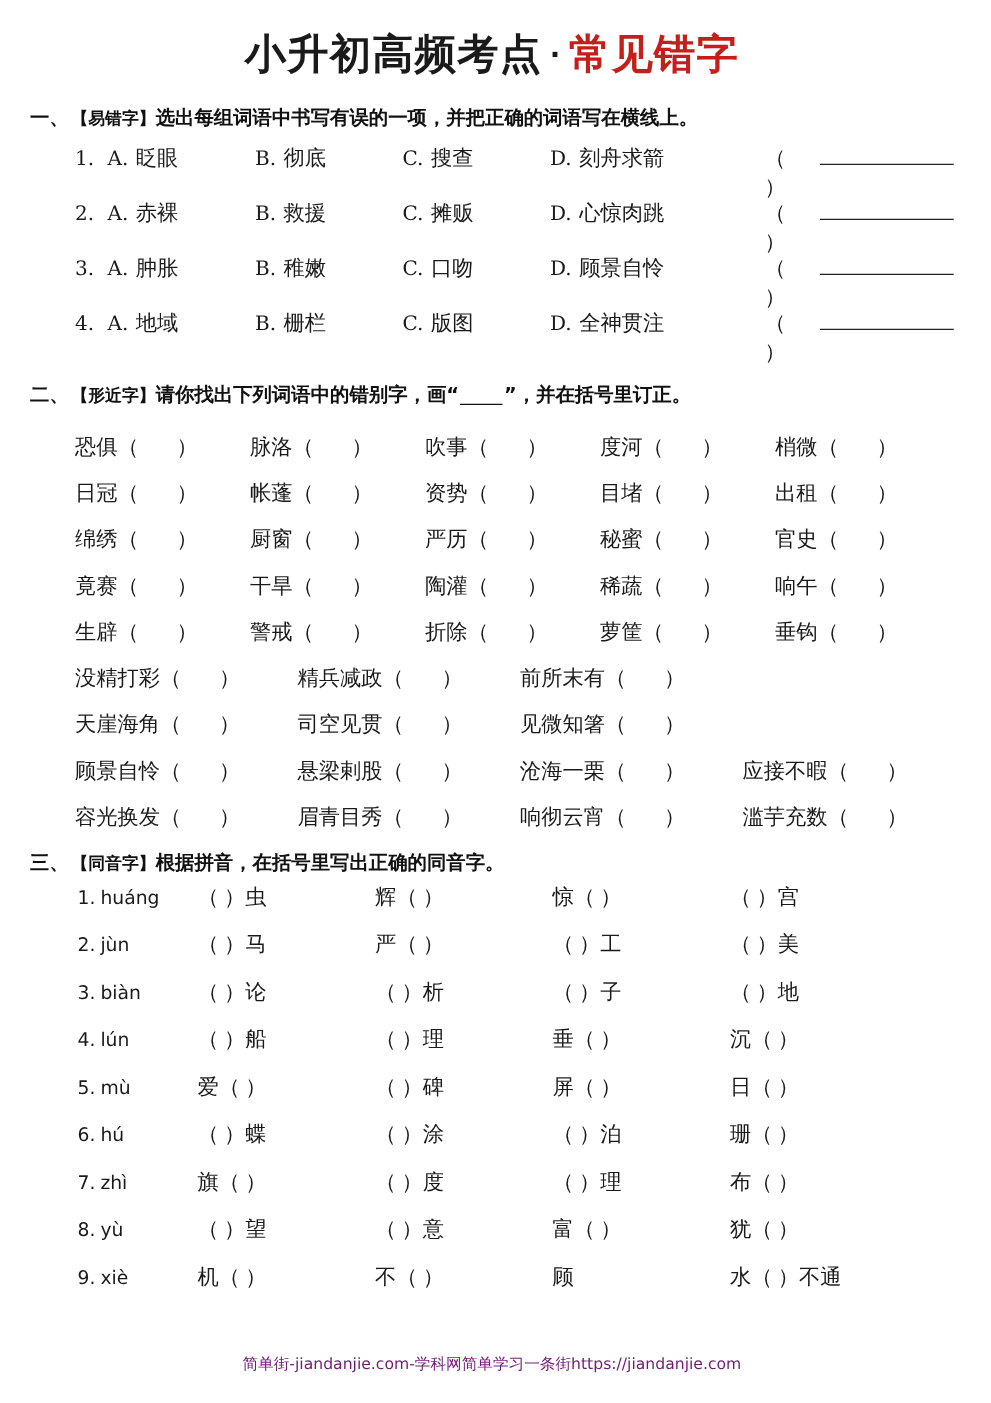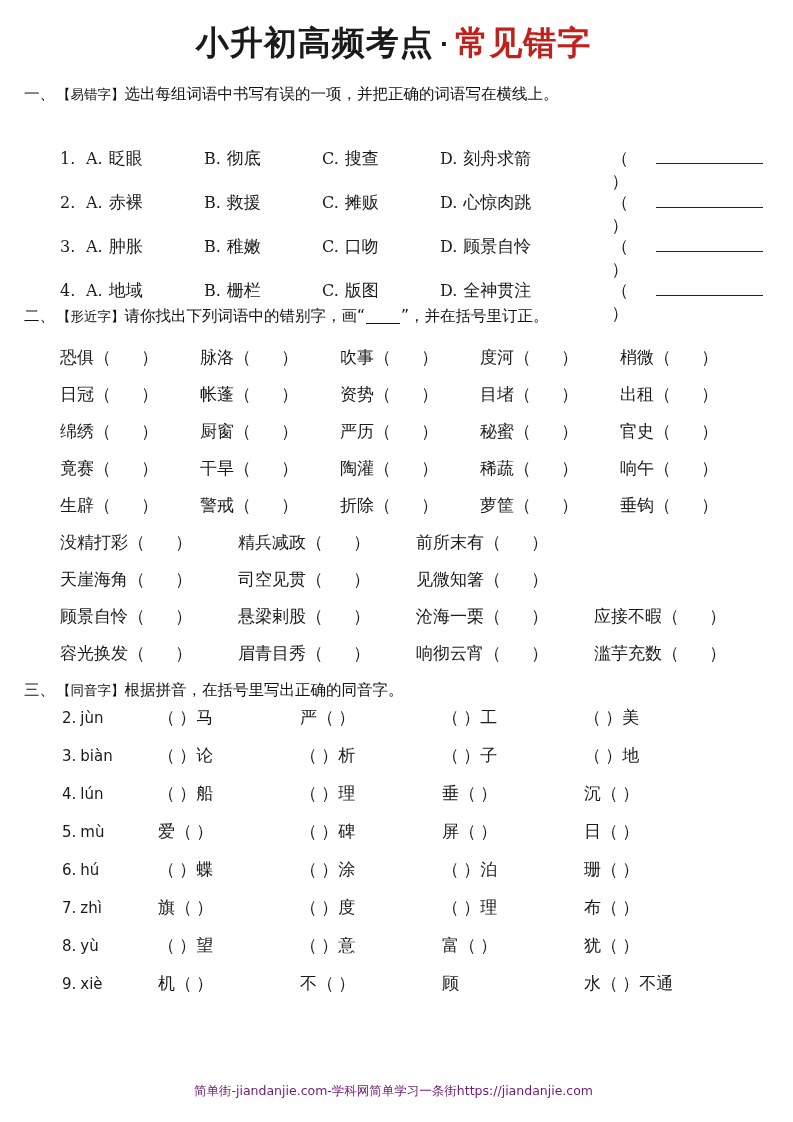--- a/index.html
+++ b/index.html
@@ -35,21 +35,21 @@
     line-height: 1.25;
     white-space: nowrap;
   }
   .title .t-main { color: #1a1a1a; }
   .title .t-dot  { color: #1a1a1a; margin: 0 6px; font-size: 22px; vertical-align: 3px; }
   .title .t-red  { color: #c2201b; }
 
   
   .sec-head {
     font-family: "DejaVu Sans", "Liberation Sans", sans-serif;
-    font-weight: 400;
+    font-weight: 700;
     font-size: 15.5px;
     color: #111;
     margin: 14px 0 4px 0;
     line-height: 1.5;
     white-space: nowrap;
   }
   .sec-head .num { margin-right: 2px; }
   .sec-head .tag { font-size: 13.5px; }
   .sec-head .blank-line {
     display: inline-block;
@@ -64,21 +64,21 @@
   .s1-row {
     display: flex;
     align-items: baseline;
     height: 44px;
     padding-left: 36px;
     font-family: "DejaVu Serif", "Liberation Serif", serif;
     font-size: 17px;
   }
   .s1-idx { width: 26px; flex: 0 0 26px; font-size: 16px; }
   .s1-opt { flex: 0 0 118px; white-space: nowrap; }
-  .s1-opt.wide { flex: 0 0 158px; margin-top: 32px; }
+  .s1-opt.wide { flex: 0 0 158px; }
   .s1-opt .lab { margin-right: 6px; font-size: 16px; }
   .s1-paren { flex: 0 0 58px; text-align: center; letter-spacing: 14px; }
   .s1-line {
     flex: 1 1 auto;
     max-width: 108px;
     border-bottom: 1.4px solid #222;
     height: 16px;
   }
 
   
@@ -259,20 +259,27 @@
     </div>
 
   </div>
 
   <div class="sec-head">
     <span class="num">三、</span><span class="tag">【同音字】</span><span>根据拼音，在括号里写出正确的同音字。</span>
   </div>
 
   <div class="s3">
 
+    <div class="s3-row">
+      <span class="s3-idx"><span class="n">1.</span><span>huáng</span></span>
+      <span class="s3-cell">（     ）虫</span>
+      <span class="s3-cell">辉（     ）</span>
+      <span class="s3-cell">惊（     ）</span>
+      <span class="s3-cell">（     ）宫</span>
+    </div>
 
     <div class="s3-row">
       <span class="s3-idx"><span class="n">2.</span><span>jùn</span></span>
       <span class="s3-cell">（     ）马</span>
       <span class="s3-cell">严（     ）</span>
       <span class="s3-cell">（     ）工</span>
       <span class="s3-cell">（     ）美</span>
     </div>
 
     <div class="s3-row">

